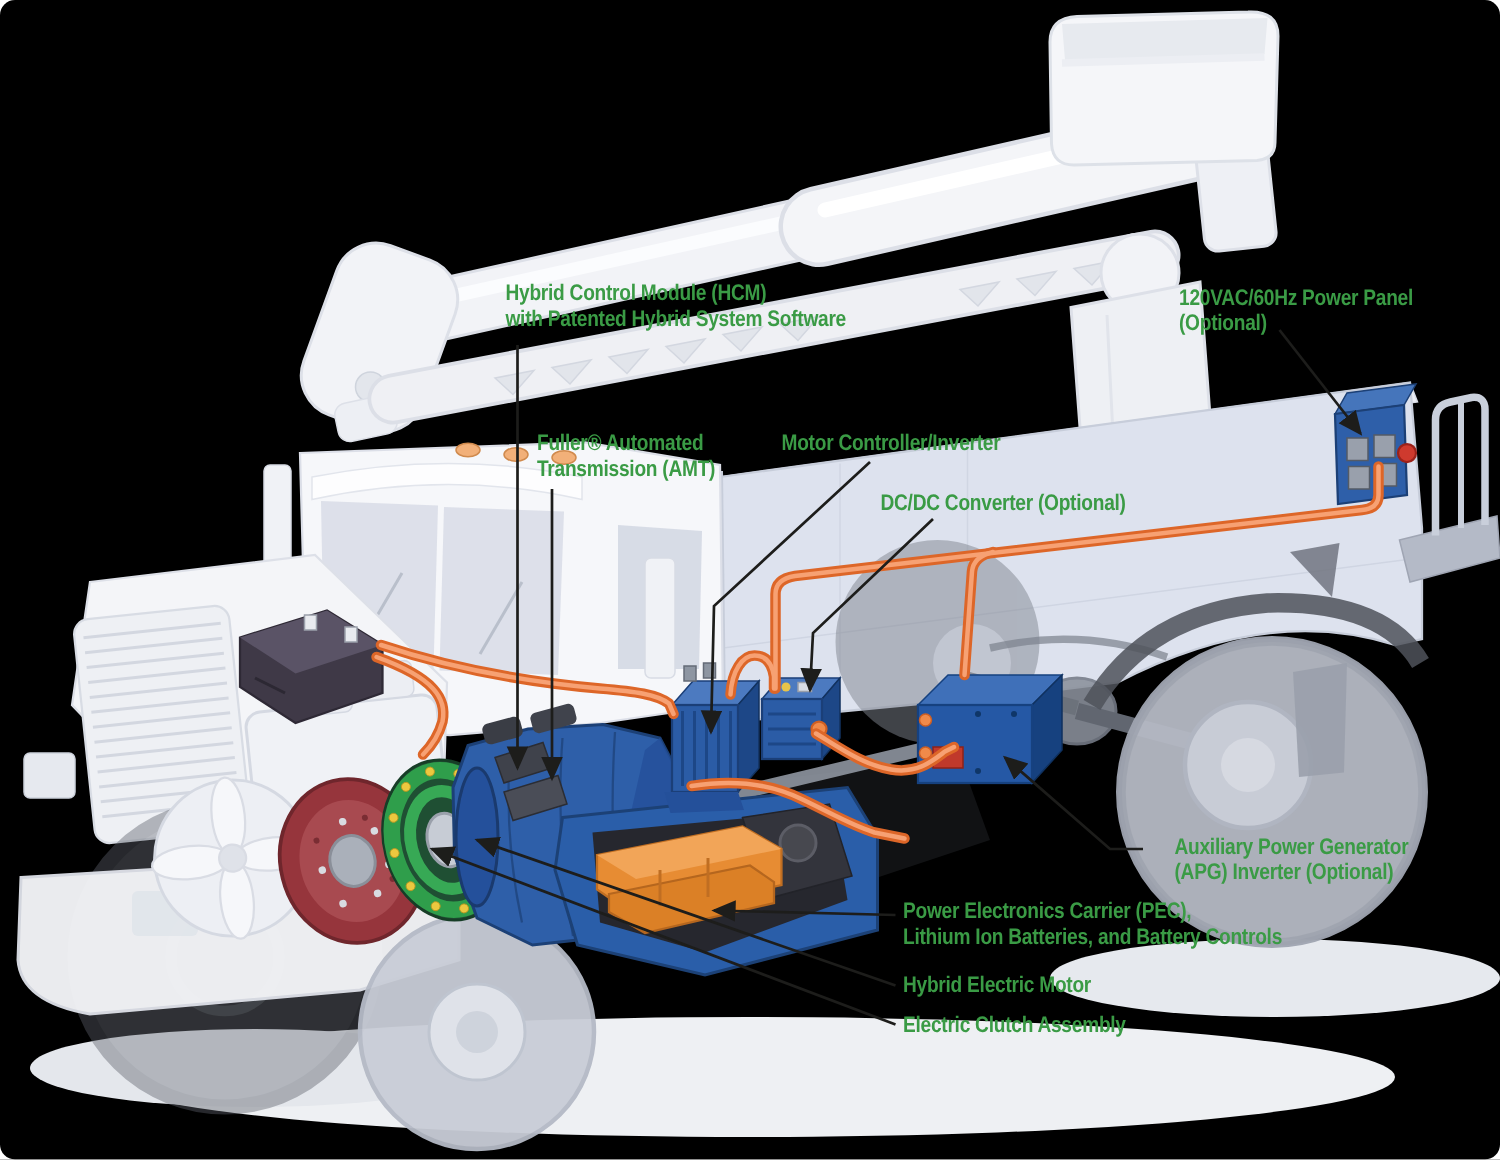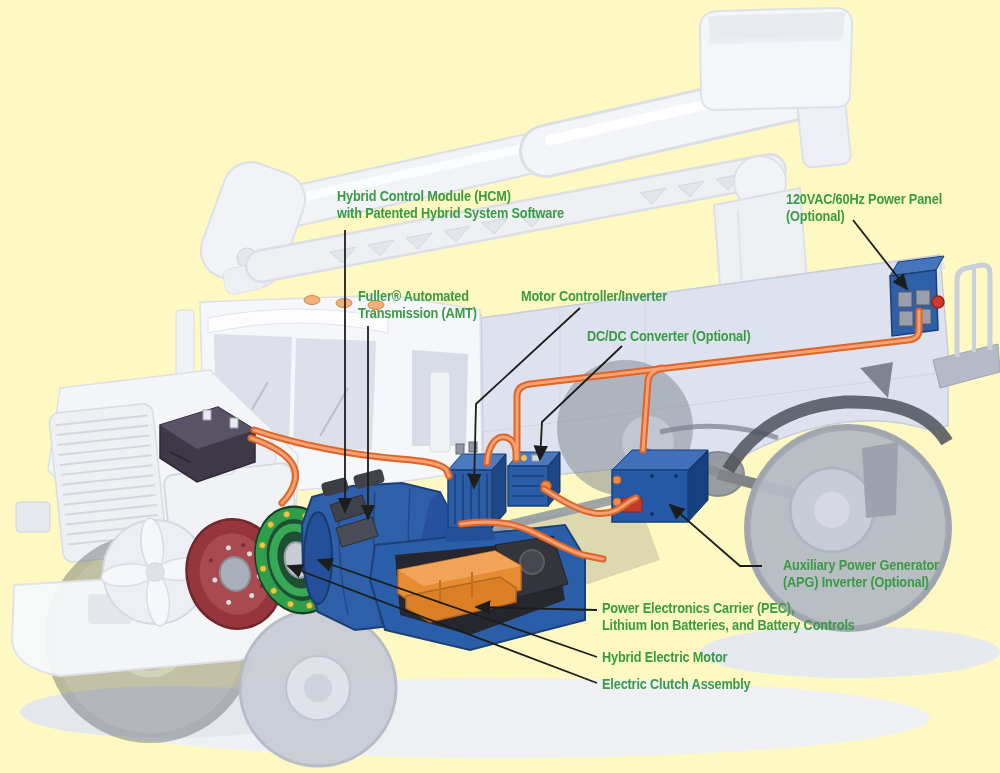--- a/index.html
+++ b/index.html
@@ -1,17 +1,17 @@
 <!DOCTYPE html>
 <html><head>
 <meta charset="utf-8">
 <style>
   html,body{margin:0;padding:0;background:#fff;}
-  .stage{position:relative;width:1000px;height:773px;background:#fef9c3;overflow:hidden;
-         font-family:"Liberation Sans",sans-serif;}
+  .stage{position:relative;width:1000px;height:773px;background:#000000;overflow:hidden;
+         font-family:"Liberation Sans",sans-serif;border-radius:10px;}
   .stage svg{position:absolute;left:0;top:0;}
   .label{position:absolute;color:#3a9b45;font-weight:bold;font-size:15px;line-height:17px;
          letter-spacing:-0.2px;white-space:nowrap;transform:scaleX(0.85);transform-origin:0 0;}
   .label span{display:block;}
   #lbl-hcm{left:337px;top:187px;}
   #lbl-power-panel{left:786px;top:190px;}
   #lbl-fuller{left:358px;top:287px;}
   #lbl-motor-controller{left:521px;top:287px;}
   #lbl-dcdc{left:587px;top:327px;}
   #lbl-apg{left:783px;top:556px;}

